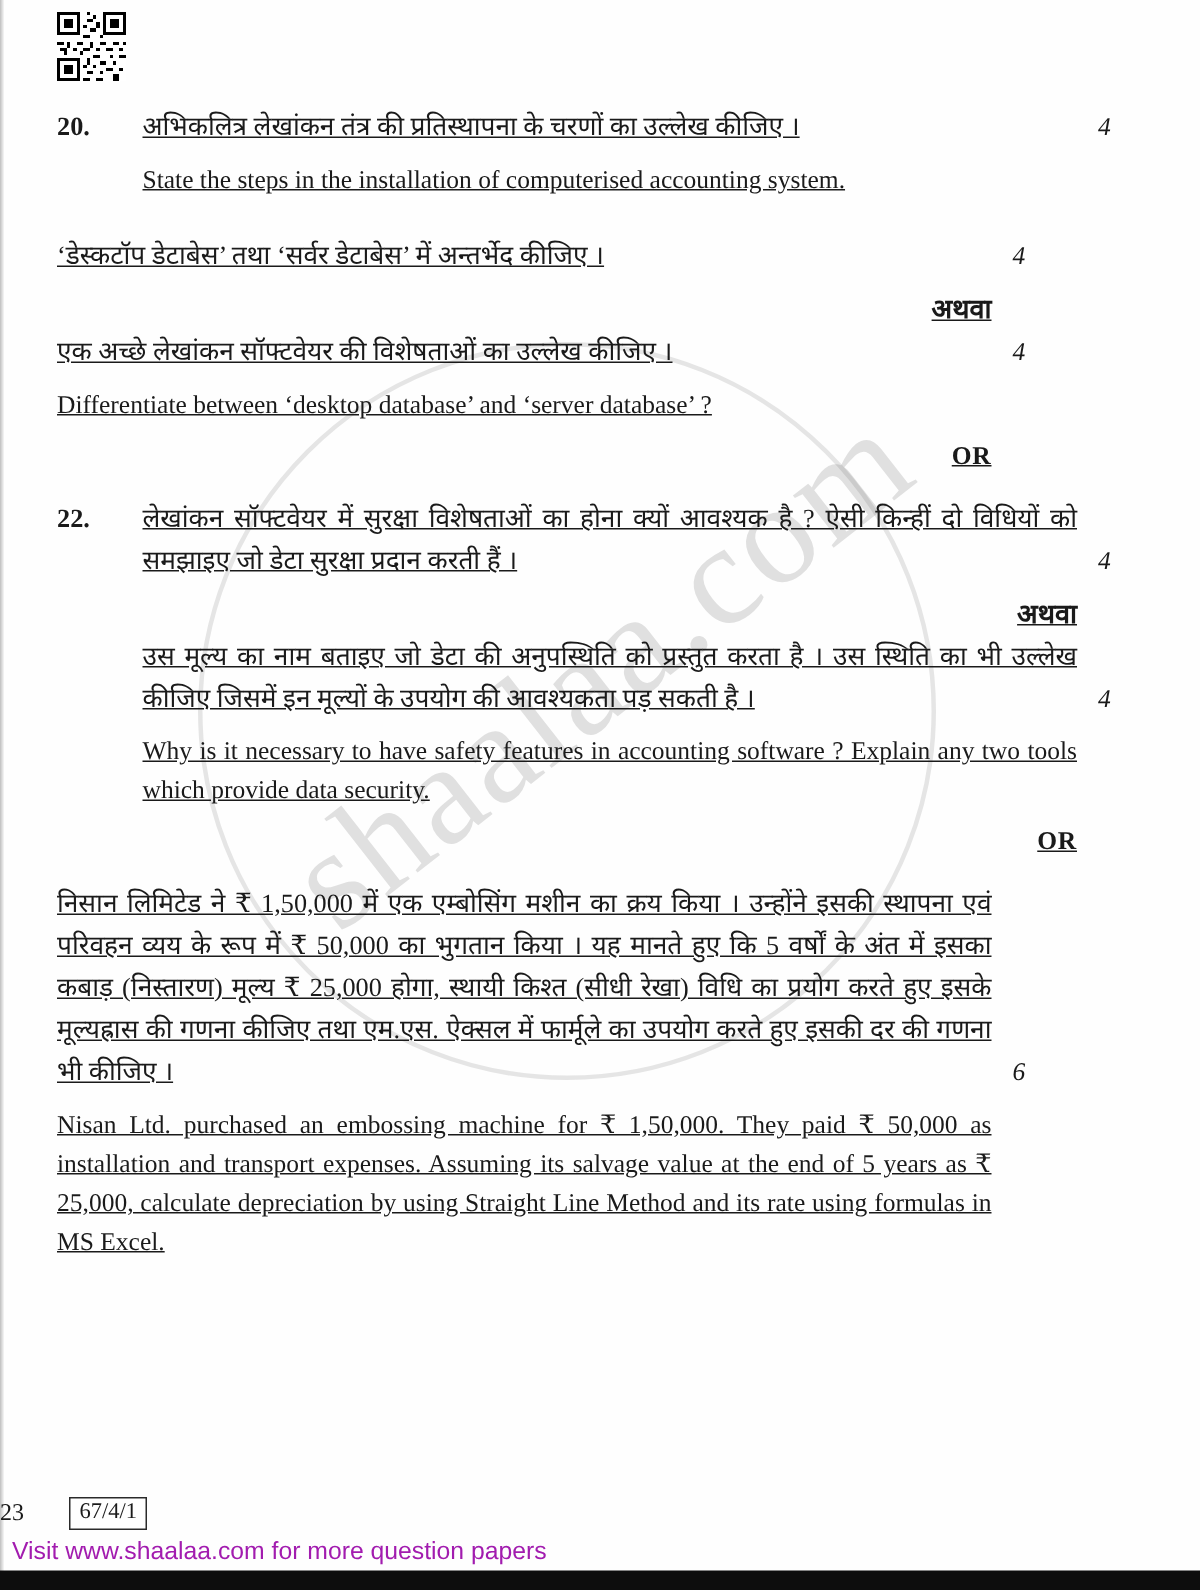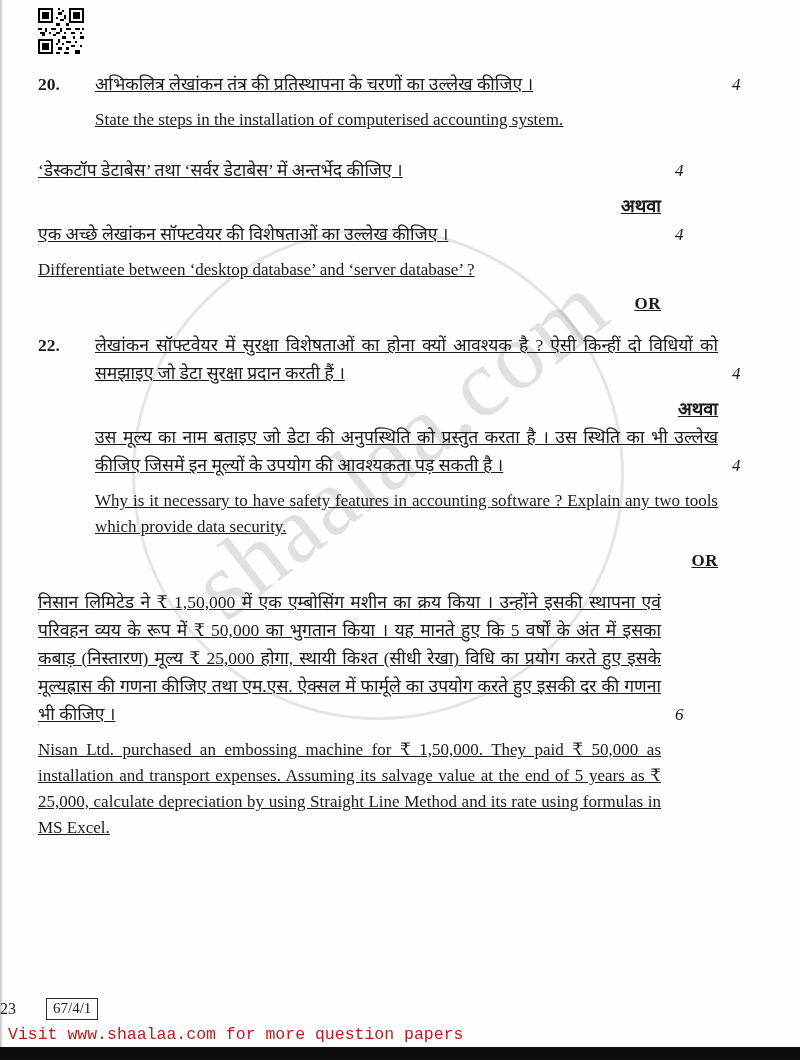--- a/index.html
+++ b/index.html
@@ -57,22 +57,22 @@
     position:absolute; left:34px; bottom:40px; z-index:2;
     border:1.5px solid #2a2a2a; padding:0 6px 1px 6px;
     font-size:15px; line-height:19px;margin-left:12px;
   }
   .page-num {
     position:absolute; left:0; right:0; bottom:42px; z-index:1;
     text-align:left; font-size:16px;
   }
   .promo {
     position:absolute; left:8px; bottom:16px; z-index:2;
-    font-family:Liberation Mono, monospace;
-    font-size:16.5px; color:#b91c1c;
+    font-family:Liberation Sans, sans-serif;
+    font-size:16.5px; color:#a21caf;
   }
   .bottom-bar {
     position:absolute; left:0; bottom:0; z-index:2;
     width:800px; height:13px; background:#0d0d0d;
   }
   .left-edge {
     position:absolute; left:0; top:0; width:3px; height:1060px;
     background:linear-gradient(to right, rgba(0,0,0,0.25), rgba(0,0,0,0));
     z-index:2;
   }

